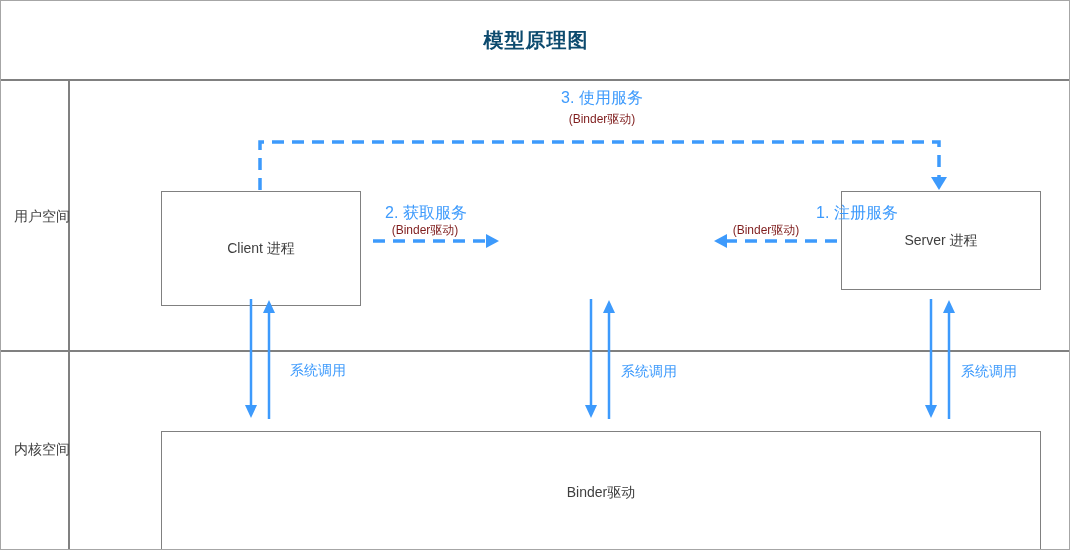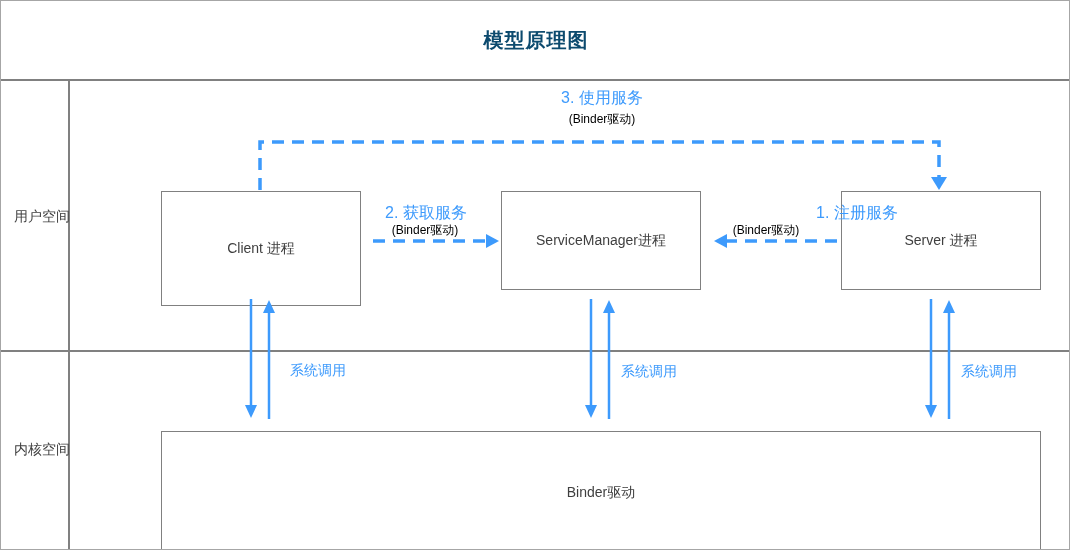--- a/index.html
+++ b/index.html
@@ -29,21 +29,21 @@
     display:flex;align-items:center;justify-content:center;
     font-size:14px;color:#3f3f3f;box-sizing:border-box;
     white-space:nowrap;
   }
   .edge-label{
     position:absolute;transform:translate(-50%,-50%);
     color:#3d9afc;font-size:16px;white-space:nowrap;
   }
   .edge-sublabel{
     position:absolute;transform:translate(-50%,-50%);
-    color:#000000;font-size:12px;white-space:nowrap;
+    color:#7f1d1d;font-size:12px;white-space:nowrap;
   }
   .syscall-label{
     position:absolute;transform:translate(-50%,-50%);
     color:#3d9afc;font-size:14px;white-space:nowrap;
   }
   svg.overlay{position:absolute;left:0;top:0;pointer-events:none;}
 </style>
 </head>
 <body>
 
@@ -53,23 +53,20 @@
 
   <div class="line" style="left:0;top:78px;width:1070px;height:2px;"></div>
   <div class="line" style="left:0;top:349px;width:1070px;height:2px;"></div>
   <div class="line" style="left:67px;top:78px;width:2px;height:472px;"></div>
 
   <div class="lane-label" style="left:41px;top:216px;">用户空间</div>
   <div class="lane-label" style="left:41px;top:449px;">内核空间</div>
 
   <div class="node" style="left:160px;top:190px;width:200px;height:115px;">
     <span>Client 进程</span>
-  </div>
-  <div class="node" style="left:500px;top:190px;width:200px;height:99px;">
-    <span>ServiceManager进程</span>
   </div>
   <div class="node" style="left:840px;top:190px;width:200px;height:99px;justify-content:center;">
     <span>Server 进程</span>
   </div>
 
   <div class="node" style="left:160px;top:430px;width:880px;height:124px;">
     <span>Binder驱动</span>
   </div>
 
   <svg class="overlay" width="1070" height="550" viewBox="0 0 1070 550">

